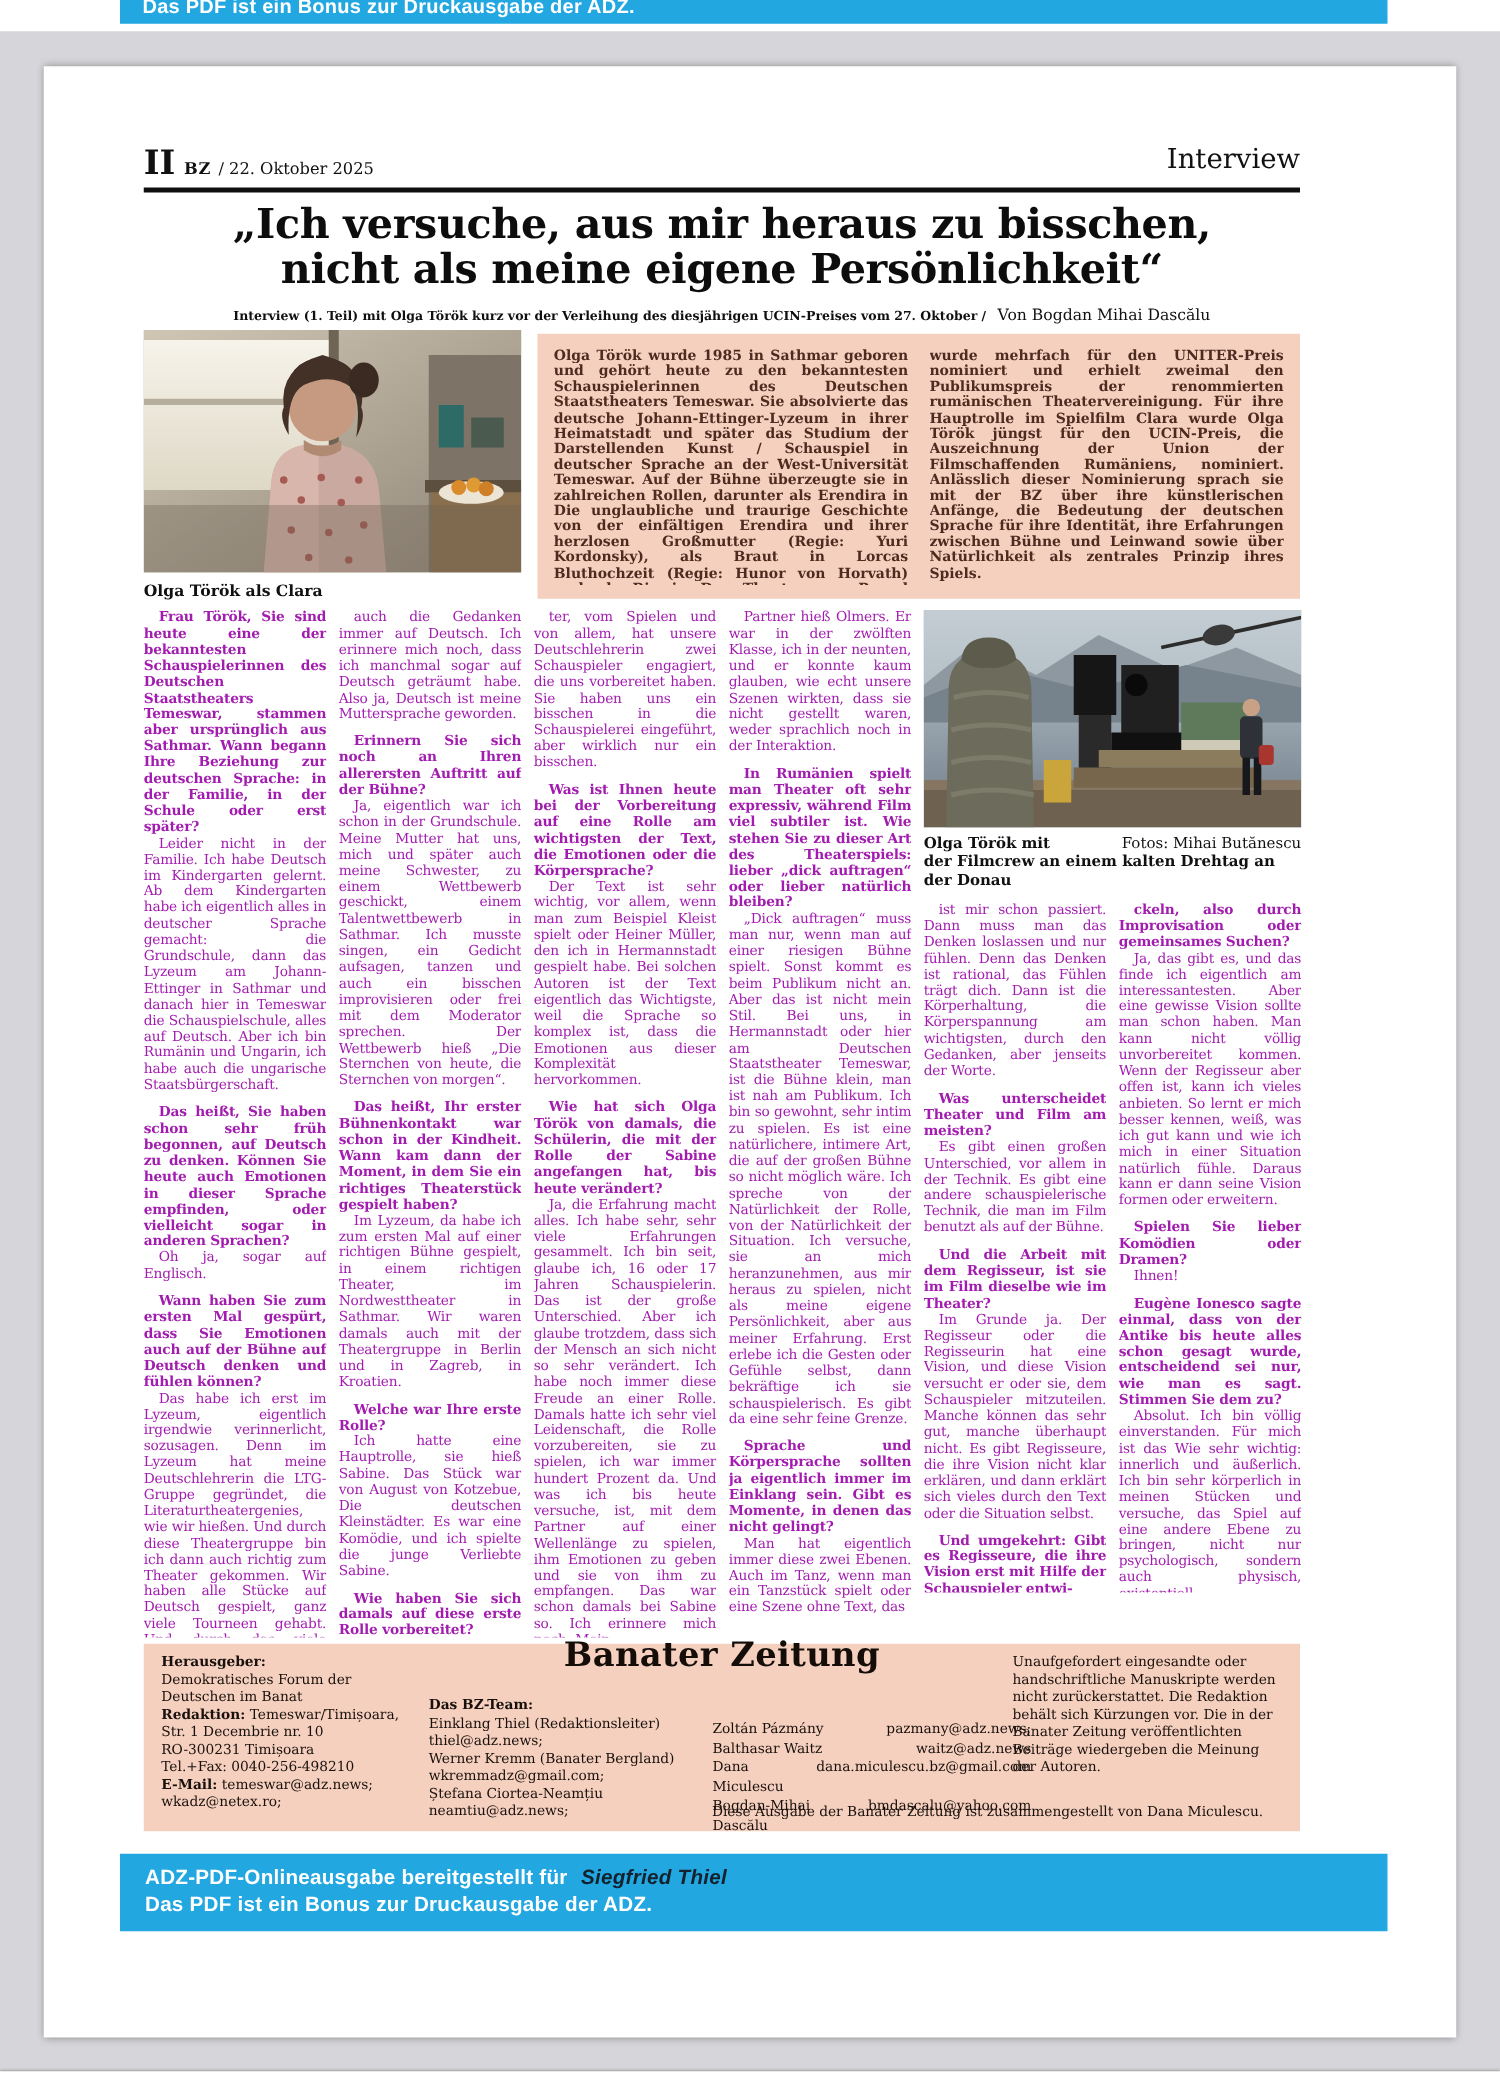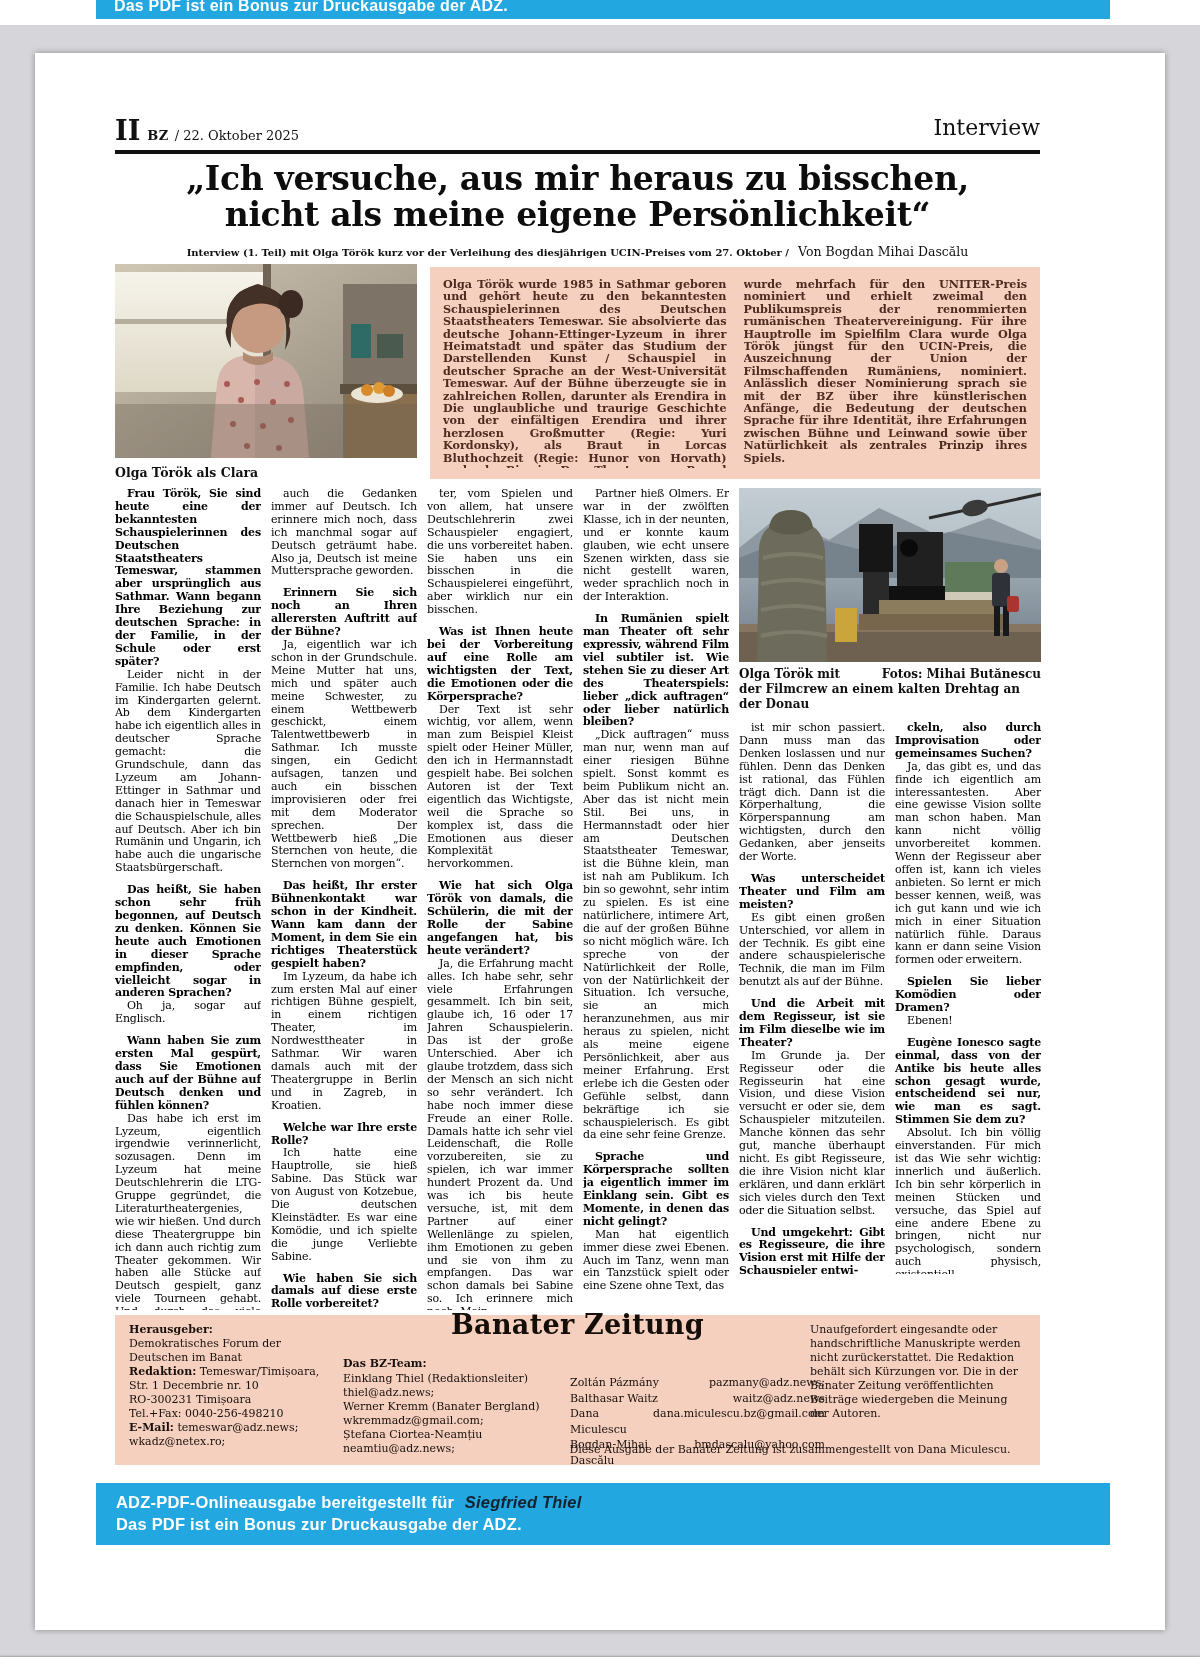--- a/index.html
+++ b/index.html
@@ -40,27 +40,27 @@
   .subhead .b{font-size:12.5px;font-weight:normal;margin-left:4px;}
   
   .lead-photo{position:absolute;left:80px;top:211px;width:302px;height:194px;overflow:hidden;background:#b9b2a6;}
   .lead-caption{position:absolute;left:80px;top:412px;width:302px;font-size:12.5px;font-weight:bold;color:#111;}
   .intro-box{position:absolute;left:395px;top:214px;width:610px;height:212px;background:#f6d0bf;
     box-sizing:border-box;padding:11px 13px;overflow:hidden;}
   .intro-grid{display:grid;grid-template-columns:1fr 1fr;column-gap:17px;height:100%;}
   .intro-col{font-size:11.2px;line-height:12.4px;font-weight:bold;color:#4d2b20;text-align:justify;overflow:hidden;}
   
   .cols{position:absolute;left:80px;top:435px;width:925px;height:822px;}
-  .tcol{position:absolute;top:0;width:146px;height:822px;overflow:hidden;color:#000000;}
+  .tcol{position:absolute;top:0;width:146px;height:822px;overflow:hidden;color:#a21caf;}
   .tcol.c1{left:0;} .tcol.c2{left:156px;} .tcol.c3{left:312px;} .tcol.c4{left:468px;}
   .right-wrap{position:absolute;left:624px;top:0;width:302px;height:822px;}
   .set-photo{width:302px;height:174px;overflow:hidden;background:#aab4ba;}
   .set-caption{position:relative;margin-top:5px;width:302px;font-size:12px;line-height:15px;color:#111;}
   .set-caption .cap{font-weight:bold;}
-  .set-caption .credit{font-weight:bold;float:right;margin-left:34px;}
+  .set-caption .credit{font-weight:normal;float:right;margin-left:34px;}
   .right-cols{position:relative;margin-top:10px;height:552px;}
   .tcol.c5{left:0;top:0;height:552px;} .tcol.c6{left:156px;top:0;height:552px;}
   .tcol p{margin:0;font-size:11px;line-height:12.9px;text-align:justify;text-indent:12px;
     letter-spacing:-.15px;}
   .tcol p.q{font-weight:bold;margin-top:9px;}
   .tcol p.q.first{margin-top:0;}
   
   .footer{position:absolute;left:80px;top:1262px;width:925px;height:150px;background:#f6d0bf;
     font-size:11px;line-height:14px;color:#18100c;}
   .f-pub{position:absolute;left:14px;top:8px;width:205px;}
@@ -255,21 +255,21 @@
             <p class="q">Was unterscheidet Theater und Film am meisten?</p>
             <p class="a">Es gibt einen großen Unterschied, vor allem in der Technik. Es gibt eine andere schauspielerische Technik, die man im Film benutzt als auf der Bühne.</p>
             <p class="q">Und die Arbeit mit dem Regisseur, ist sie im Film dieselbe wie im Theater?</p>
             <p class="a">Im Grunde ja. Der Regisseur oder die Regisseurin hat eine Vision, und diese Vision versucht er oder sie, dem Schauspieler mitzuteilen. Manche können das sehr gut, manche überhaupt nicht. Es gibt Regisseure, die ihre Vision nicht klar erklären, und dann erklärt sich vieles durch den Text oder die Situation selbst.</p>
             <p class="q">Und umgekehrt: Gibt es Regisseure, die ihre Vision erst mit Hilfe der Schauspieler entwi-</p>
           </div>
         <div class="tcol c6">
             <p class="q first">ckeln, also durch Improvisation oder gemeinsames Suchen?</p>
             <p class="a">Ja, das gibt es, und das finde ich eigentlich am interessantesten. Aber eine gewisse Vision sollte man schon haben. Man kann nicht völlig unvorbereitet kommen. Wenn der Regisseur aber offen ist, kann ich vieles anbieten. So lernt er mich besser kennen, weiß, was ich gut kann und wie ich mich in einer Situation natürlich fühle. Daraus kann er dann seine Vision formen oder erweitern.</p>
             <p class="q">Spielen Sie lieber Komödien oder Dramen?</p>
-            <p class="a">Ebenen!</p>
+            <p class="a">Ihnen!</p>
             <p class="q">Eugène Ionesco sagte einmal, dass von der Antike bis heute alles schon gesagt wurde, entscheidend sei nur, wie man es sagt. Stimmen Sie dem zu?</p>
             <p class="a">Absolut. Ich bin völlig einverstanden. Für mich ist das Wie sehr wichtig: innerlich und äußerlich. Ich bin sehr körperlich in meinen Stücken und versuche, das Spiel auf eine andere Ebene zu bringen, nicht nur psychologisch, sondern auch physisch, existentiell.</p>
           </div>
       </div>
     </div>
   </div>
 
   <div class="footer">
     <div class="f-title">Banater Zeitung</div>
     <div class="f-pub">

